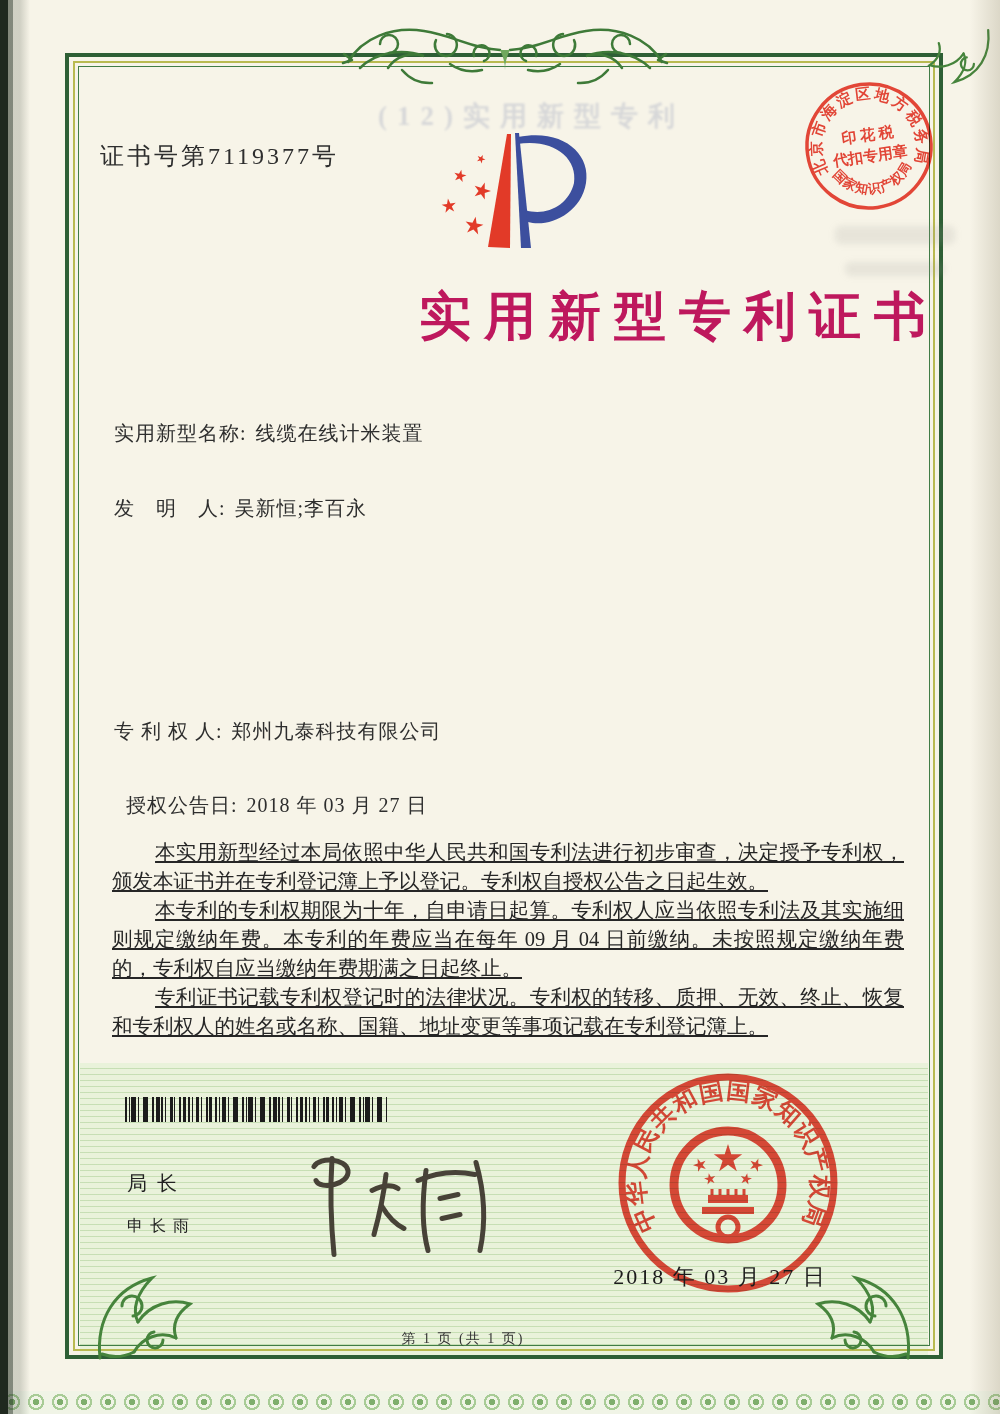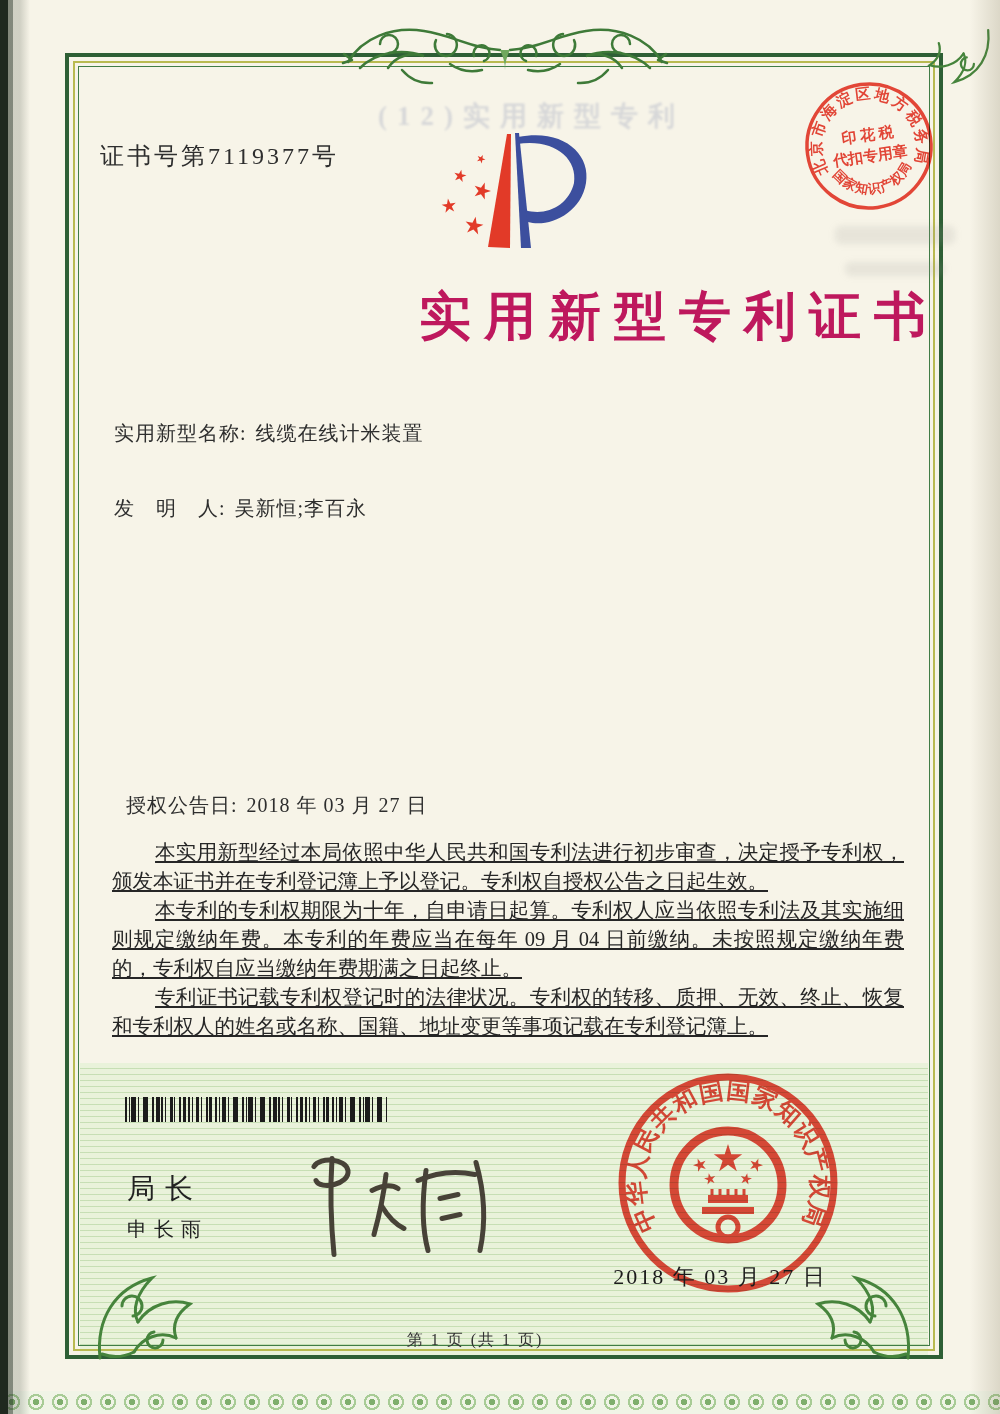--- a/index.html
+++ b/index.html
@@ -41,29 +41,29 @@
   .field{left:114px;font-size:20px;letter-spacing:1px;color:#2e2e2e;z-index:4;white-space:nowrap;}
   .field .lab{margin-right:9px;}
   .paras{left:112px;top:838px;width:792px;font-size:20.5px;line-height:29px;
     text-align:justify;color:#262626;z-index:4;text-decoration:underline;}
   .paras p{margin:0;text-indent:2.1em;}
   .barcode{left:125px;top:1097px;width:262px;height:25px;z-index:4;
     background-image:
       repeating-linear-gradient(90deg,#1b1b1b 0 2px,rgba(0,0,0,0) 2px 4px,#1b1b1b 4px 5px,rgba(0,0,0,0) 5px 9px),
       repeating-linear-gradient(90deg,rgba(0,0,0,0) 0 6px,#1b1b1b 6px 9px,rgba(0,0,0,0) 9px 13px);}
   .signer-title{left:127px;top:1170px;font-family:"Liberation Sans","DejaVu Sans",sans-serif;
-    font-size:28px;letter-spacing:10px;color:#222;z-index:4;}
+    font-size:20px;letter-spacing:10px;color:#222;z-index:4;}
   .signer-name{left:127px;top:1216px;font-family:"Liberation Sans","DejaVu Sans",sans-serif;
-    font-size:20px;letter-spacing:7px;color:#222;z-index:4;}
+    font-size:16px;letter-spacing:7px;color:#222;z-index:4;}
   .sig-svg{left:290px;top:1138px;z-index:5;}
   .seal-svg{left:616px;top:1071px;z-index:5;mix-blend-mode:multiply;}
   .seal-date{left:608px;top:1262px;width:224px;text-align:center;font-size:22px;
     letter-spacing:2px;color:#1b1b1b;z-index:6;}
   .tax-svg{left:800px;top:77px;z-index:5;transform:rotate(-8deg);mix-blend-mode:multiply;}
-  .footer{left:36px;top:1330px;width:878px;text-align:center;font-size:16px;
+  .footer{left:24px;top:1330px;width:878px;text-align:center;font-size:14px;
     letter-spacing:2px;color:#333;z-index:4;}
   .logo-svg{left:430px;top:125px;z-index:4;}
   .orn{z-index:3;}
 </style>
 </head>
 <body>
 
 <div class="page">
 
   <div class="abs lace"></div>
@@ -168,20 +168,23 @@
   </svg>
 
   <div class="abs title">实用新型专利证书</div>
 
   <div class="abs field" style="top:420px;">
     <span class="lab">实用新型名称:</span><span>线缆在线计米装置</span>
   </div>
   <div class="abs field" style="top:495px;">
     <span class="lab">发　明　人:</span><span>吴新恒;李百永</span>
   </div>
+  <div class="abs field" style="top:718px;">
+    <span class="lab">专 利 权 人:</span><span>郑州九泰科技有限公司</span>
+  </div>
   <div class="abs field" style="top:792px;margin-left:12px;">
     <span class="lab">授权公告日:</span><span>2018 年 03 月 27 日</span>
   </div>
 
   <div class="abs paras">
     <p>本实用新型经过本局依照中华人民共和国专利法进行初步审查，决定授予专利权，颁发本证书并在专利登记簿上予以登记。专利权自授权公告之日起生效。</p>
     <p>本专利的专利权期限为十年，自申请日起算。专利权人应当依照专利法及其实施细则规定缴纳年费。本专利的年费应当在每年 09 月 04 日前缴纳。未按照规定缴纳年费的，专利权自应当缴纳年费期满之日起终止。</p>
     <p>专利证书记载专利权登记时的法律状况。专利权的转移、质押、无效、终止、恢复和专利权人的姓名或名称、国籍、地址变更等事项记载在专利登记簿上。</p>
   </div>
 

